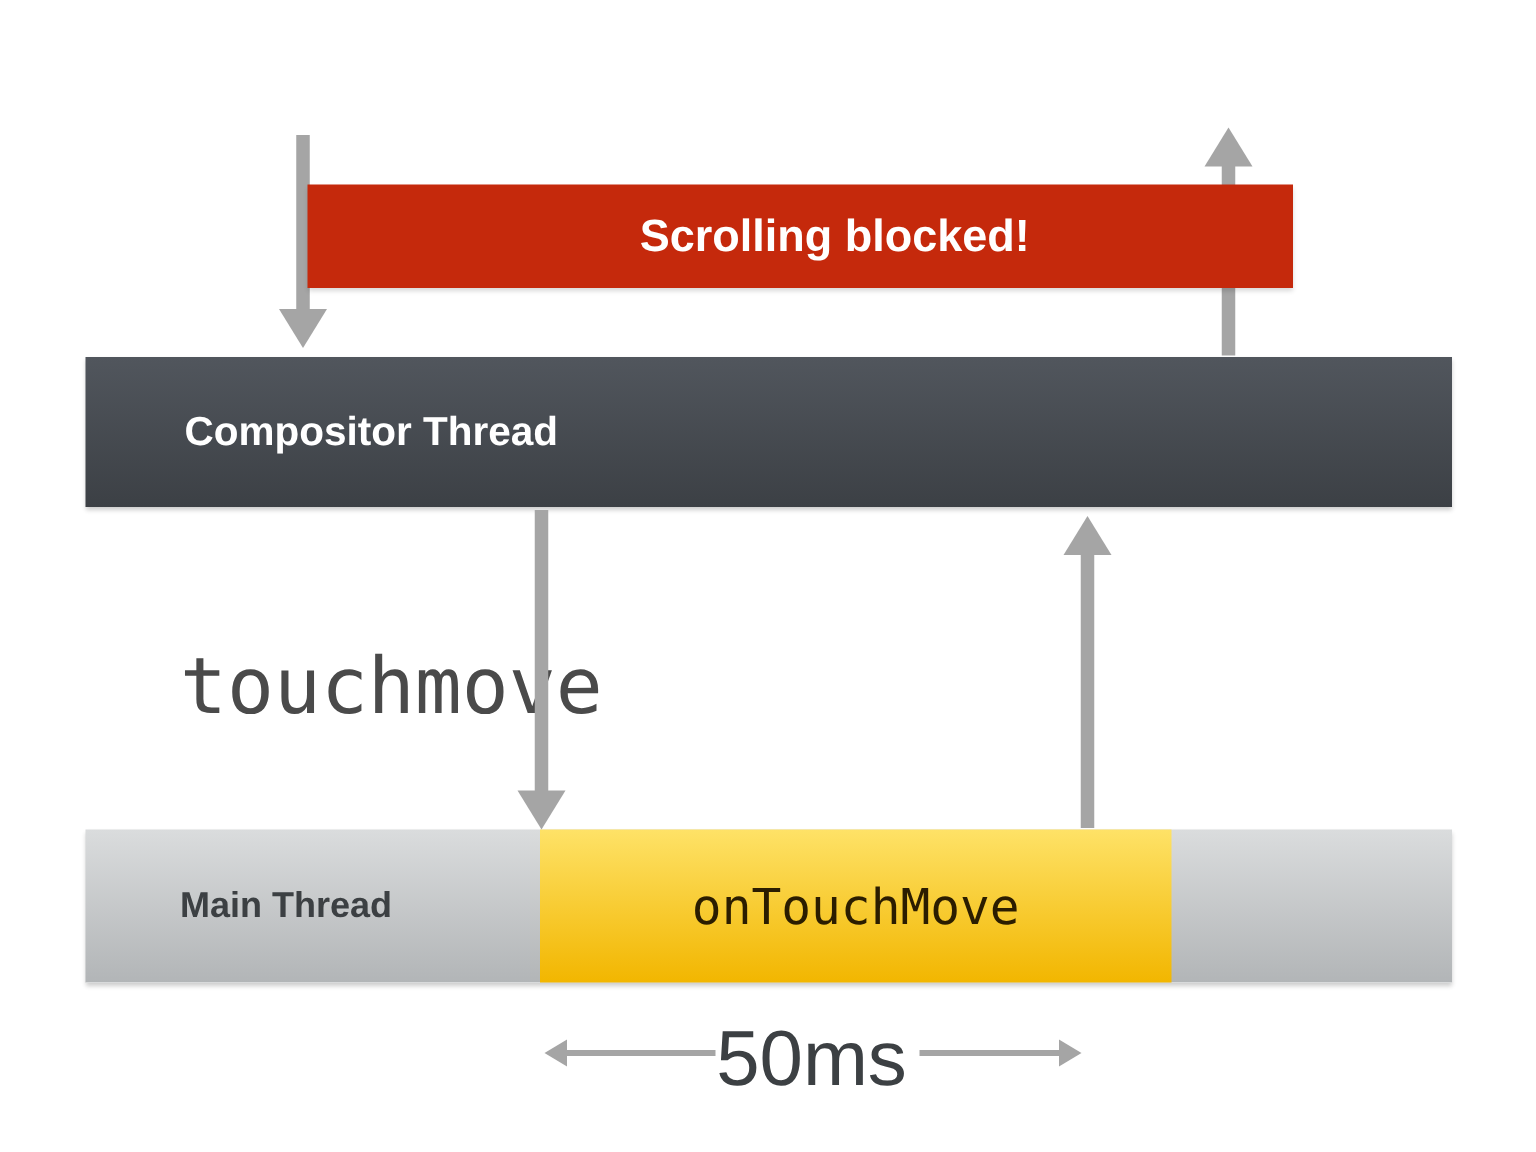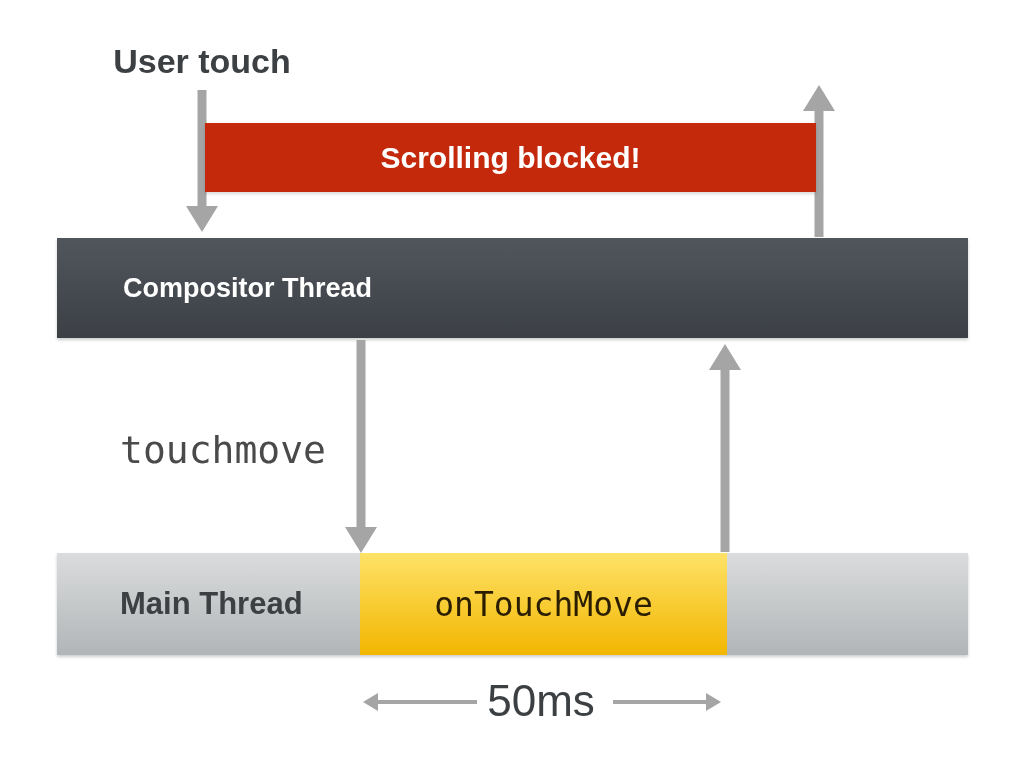--- a/index.html
+++ b/index.html
@@ -31,66 +31,66 @@
     border-top:9px solid transparent; border-bottom:9px solid transparent; border-right:15px solid #a5a5a5; }
   .h-arrow.right .shaft { right:13px; left:0; }
   .h-arrow.right .head { position:absolute; right:0; top:0; width:0; height:0;
     border-top:9px solid transparent; border-bottom:9px solid transparent; border-left:15px solid #a5a5a5; }
 
   #banner {
     position:absolute; left:205px; top:123px; width:611px; height:69px; z-index:3;
     background:#c5290c; color:#ffffff; font-size:30px; font-weight:700;
     display:flex; align-items:center; justify-content:center;
     box-shadow:0 2px 3px rgba(0,0,0,0.15);
+    padding-left:46px;
   }
 
   #compositor-bar {
     position:absolute; left:57px; top:238px; width:911px; height:100px; z-index:1;
     background:linear-gradient(#51565d, #3c4045);
     box-shadow:0 2px 3px rgba(0,0,0,0.2);
   }
   #compositor-bar .bar-label {
     position:absolute; left:66px; top:50%; transform:translateY(-50%);
     color:#ffffff; font-size:27px; font-weight:700; white-space:nowrap;
   }
 
   #main-bar {
     position:absolute; left:57px; top:553px; width:911px; height:102px; z-index:1;
     background:linear-gradient(#dadcdd, #b2b5b7);
     box-shadow:0 2px 3px rgba(0,0,0,0.2);
   }
   #main-bar .bar-label {
     position:absolute; left:63px; top:50%; transform:translateY(-50%);
-    color:#3c4043; font-size:31px; font-weight:700; white-space:nowrap;
+    color:#3c4043; font-size:24px; font-weight:700; white-space:nowrap;
   }
   #task {
-    position:absolute; left:303px; top:0; width:367px; height:100%;
+    position:absolute; left:303px; top:0; width:421px; height:100%;
     background:linear-gradient(#fee267, #f2b600);
     display:flex; align-items:center; justify-content:center;
   }
   #task .task-label {
     font-family:"DejaVu Sans Mono", monospace; font-size:33px; color:#2b1d00; white-space:nowrap;
   }
 
   #touchmove-label {
     position:absolute; left:120px; top:428px;
-    font-family:"DejaVu Sans Mono", monospace; font-size:38px; color:#4a4a4a; white-space:nowrap;
+    font-family:"DejaVu Sans Mono", monospace; font-size:52px; color:#4a4a4a; white-space:nowrap;
   }
 
   #duration-label {
     position:absolute; left:541px; top:676px; transform:translateX(-50%);
-    font-size:44px; font-weight:400; color:#3c4043; white-space:nowrap;
+    font-size:52px; font-weight:400; color:#3c4043; white-space:nowrap;
   }
 </style>
 </head>
 <body>
 
 <div id="stage">
 
-  <div class="heading" style="left:202px; top:42px;">User touch</div>
 
   <div class="v-arrow down" style="left:186px; top:90px; height:142px;">
     <div class="shaft"></div>
     <div class="head"></div>
   </div>
 
   <div class="v-arrow up" style="left:803px; top:85px; height:152px;">
     <div class="shaft"></div>
     <div class="head"></div>
   </div>

